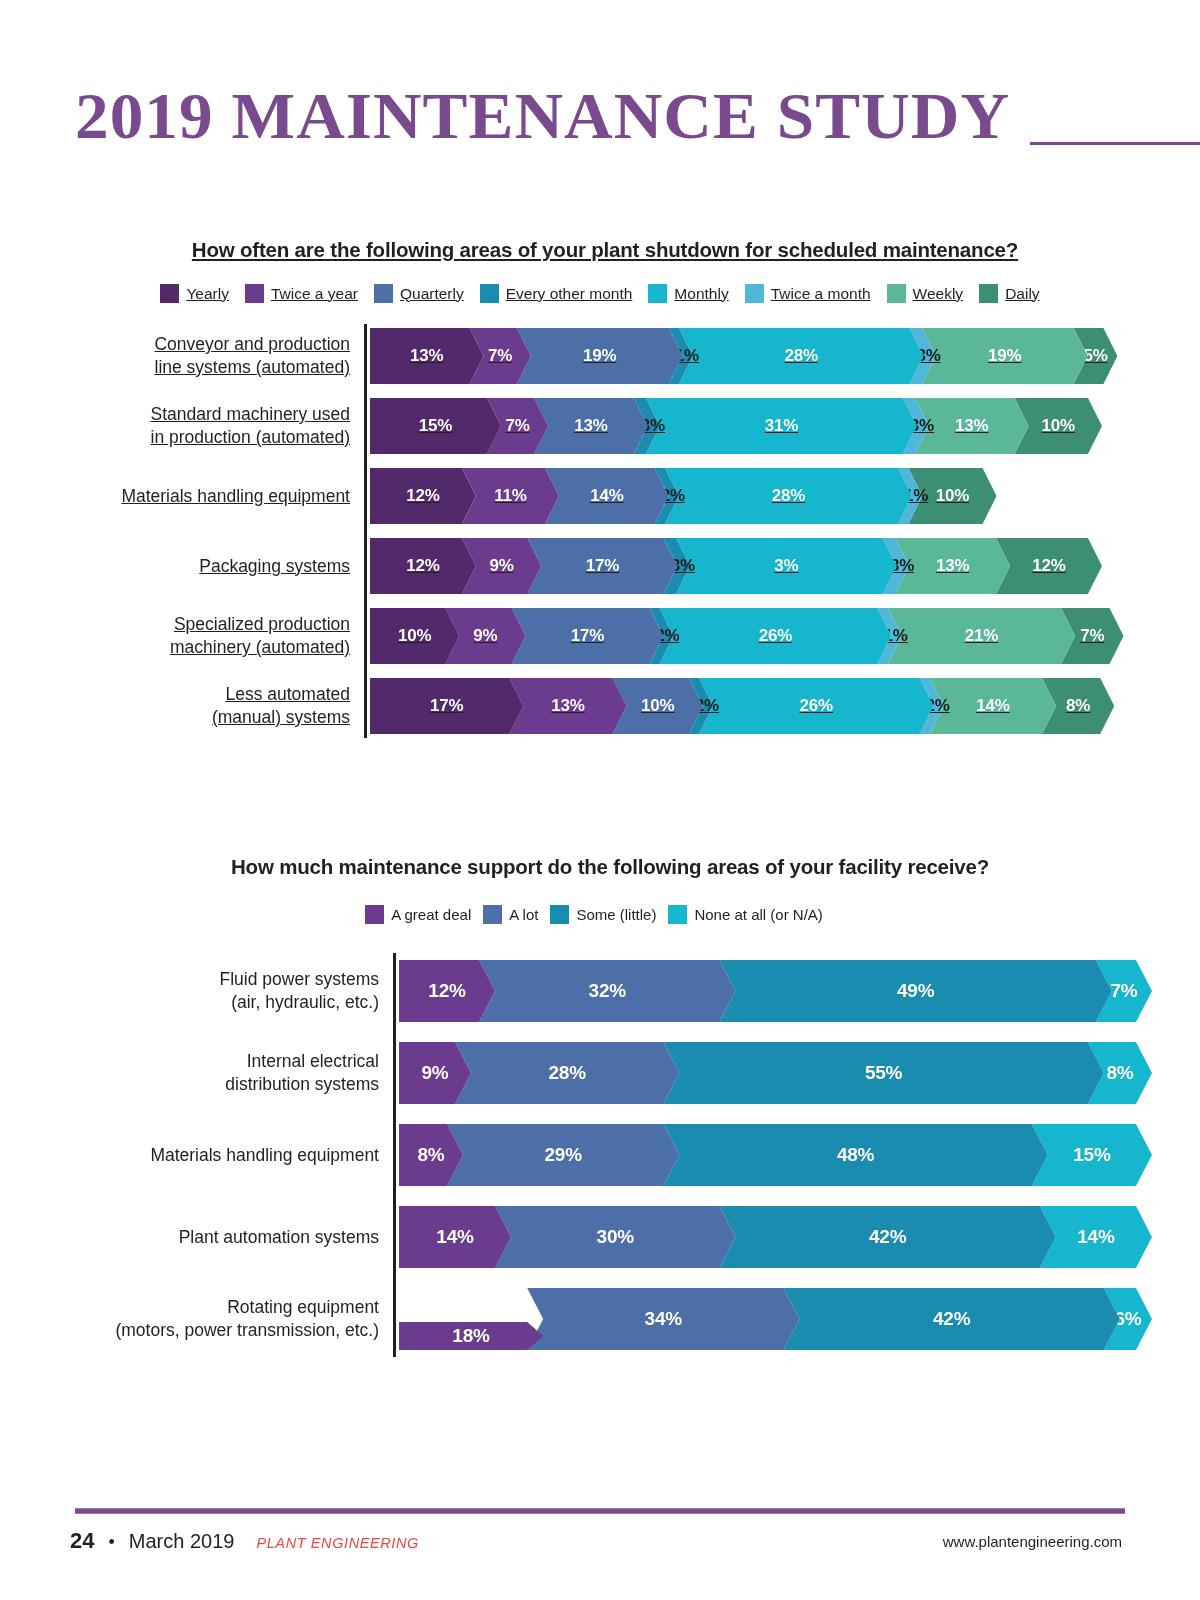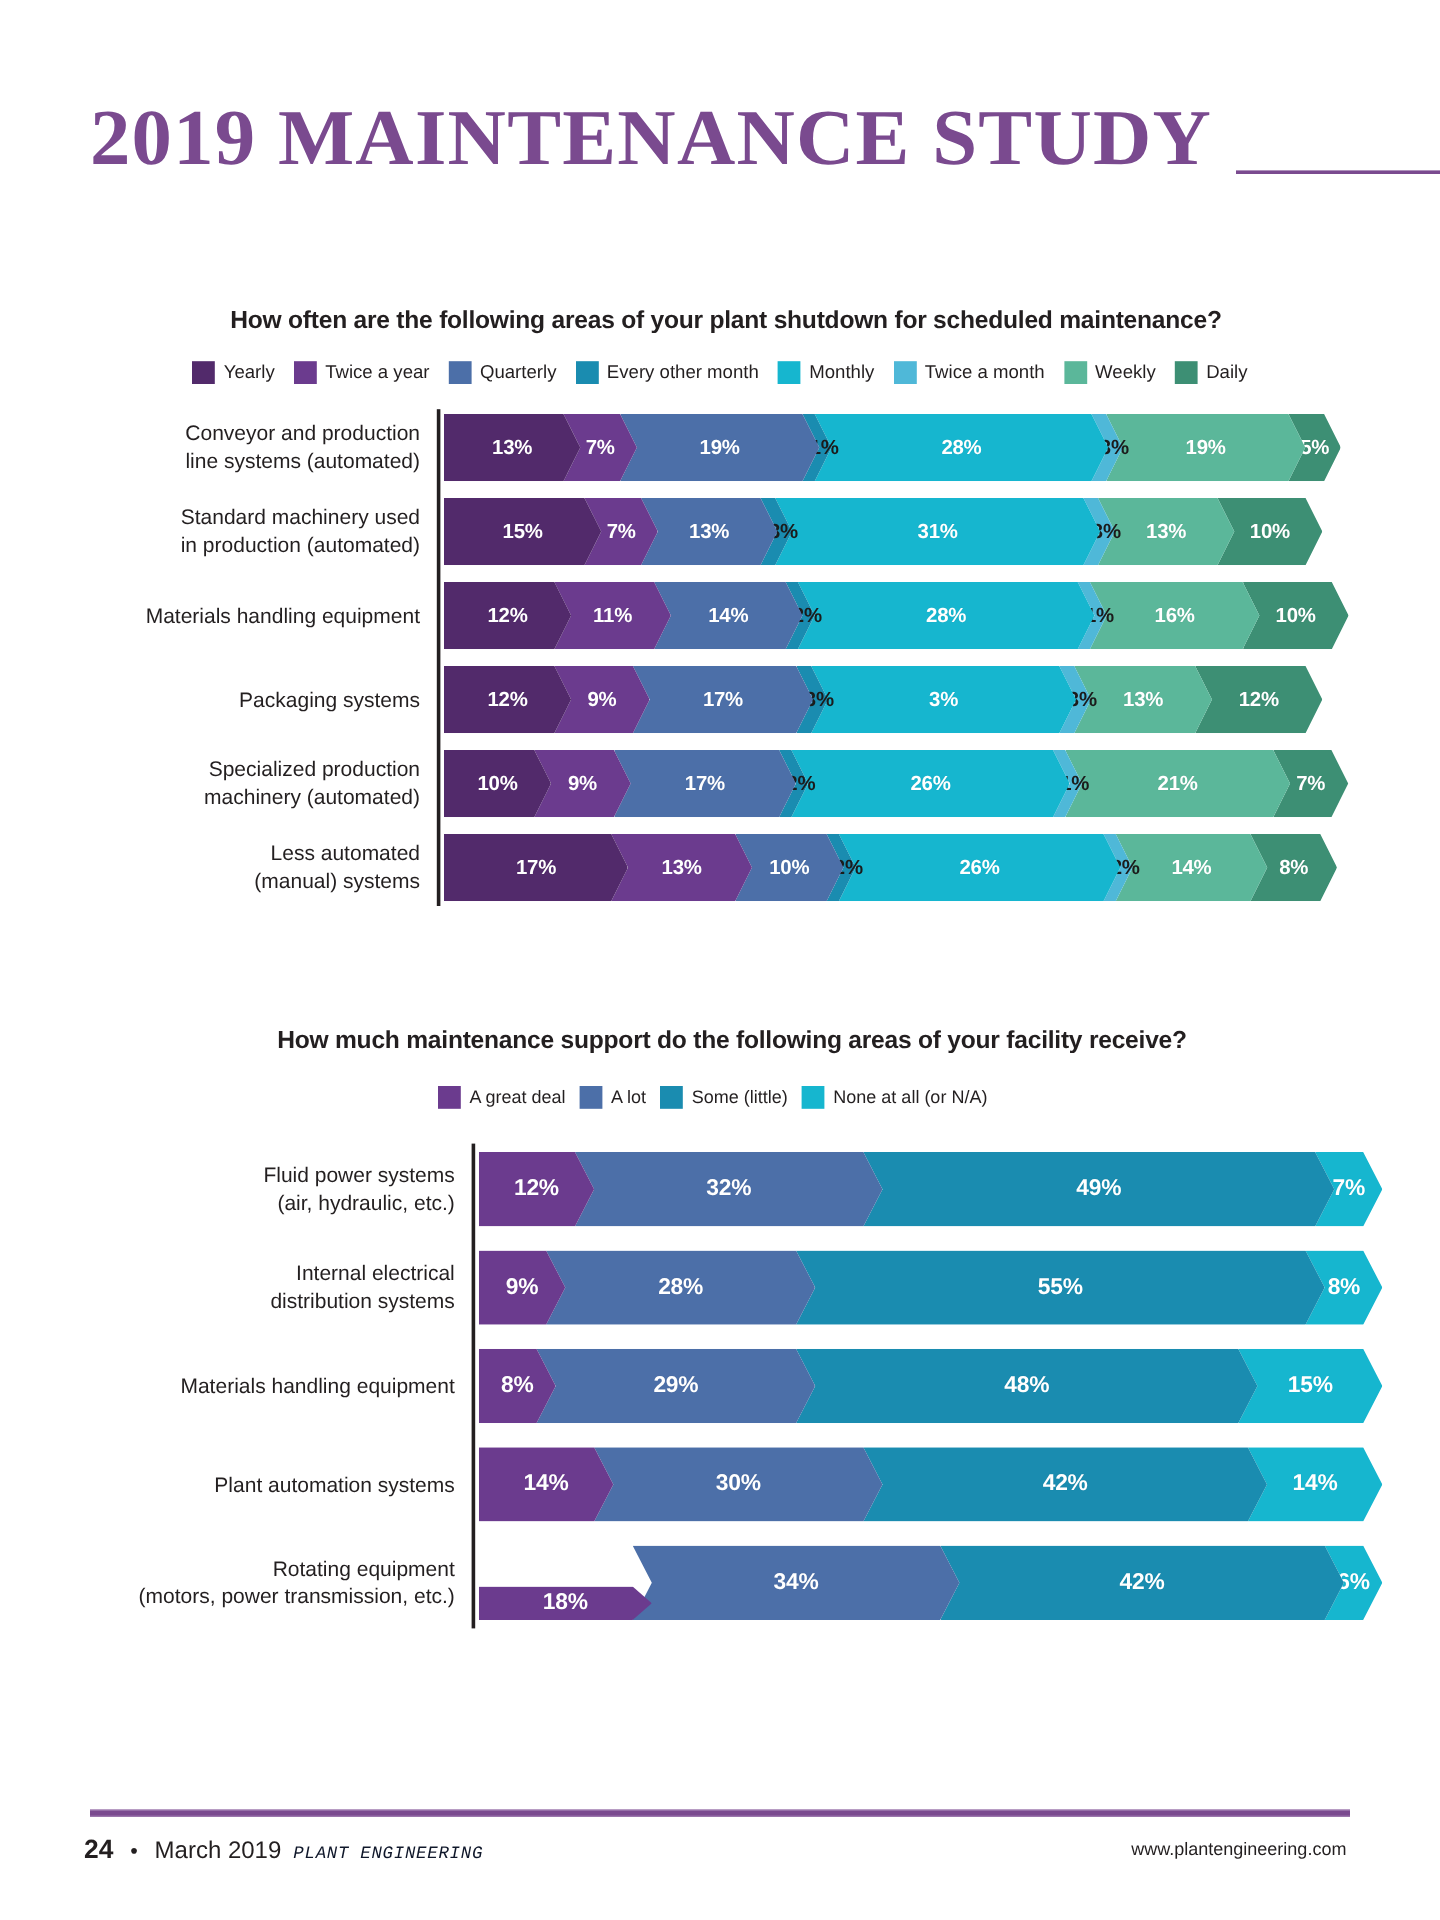--- a/index.html
+++ b/index.html
@@ -27,21 +27,21 @@
     transform:scaleX(1.02);
     transform-origin:left center;
   }
   .title-rule{
     position:absolute; left:1030px; top:142px; width:175px; height:3px;
     background:#7a4a8f;
   }
 
   
   .chart-block{ position:absolute; left:0; width:1200px; }
-  #chart-1{ top:255px; }
+  #chart-1{ top:238px;text-decoration:underline; }
   #chart-2{ top:855px; }
 
   .chart-question{
     font-size:20.5px; font-weight:700; color:#231f20;
     text-align:center; letter-spacing:-0.2px;
     white-space:nowrap;
   }
   #chart-1 .chart-question{ margin-left:10px; }
   #chart-2 .chart-question{ margin-left:20px; }
 
@@ -131,21 +131,21 @@
   }
   .footer-left{
     position:absolute; left:70px; top:38px;
     display:flex; align-items:baseline; white-space:nowrap;
   }
   .footer-page{ font-size:22px; font-weight:700; color:#231f20; }
   .footer-dot{ font-size:18px; margin:0 14px; color:#231f20; }
   .footer-date{ font-size:20px; color:#231f20; }
   .footer-pub{
     font-size:14.5px; font-style:italic; letter-spacing:0.6px;
-    color:#0f172a; margin-left:10px;font-family:Liberation Mono, monospace;
+    color:#ef4444; margin-left:22px;
   }
   .footer-url{
     position:absolute; right:78px; top:43px;
     font-size:15px; color:#231f20;
   }
 </style>
 </head>
 <body>
 
 <div class="masthead">
@@ -284,24 +284,20 @@
             <div class="seg-shape" style="background: rgb(26, 140, 176);"></div>
             <span class="seg-value">2%</span>
           </div>
           <div class="seg" style="flex: 0 0 29.7872%; z-index: 36;">
             <div class="seg-shape" style="background: rgb(22, 182, 207);"></div>
             <span class="seg-value">28%</span>
           </div>
           <div class="seg dark-text narrow" style="flex: 0 0 1.06383%; z-index: 35;">
             <div class="seg-shape" style="background: rgb(79, 184, 216);"></div>
             <span class="seg-value">1%</span>
-          </div>
-          <div class="seg" style="flex: 0 0 17.0213%; z-index: 34;">
-            <div class="seg-shape" style="background: rgb(91, 183, 154);"></div>
-            <span class="seg-value">16%</span>
           </div>
           <div class="seg" style="flex: 0 0 10.6383%; z-index: 33;">
             <div class="seg-shape" style="background: rgb(61, 143, 116);"></div>
             <span class="seg-value">10%</span>
           </div>
         </div>
       </div>
       <div class="row">
         <div class="row-label">Packaging systems</div>
         <div class="bar-track">

